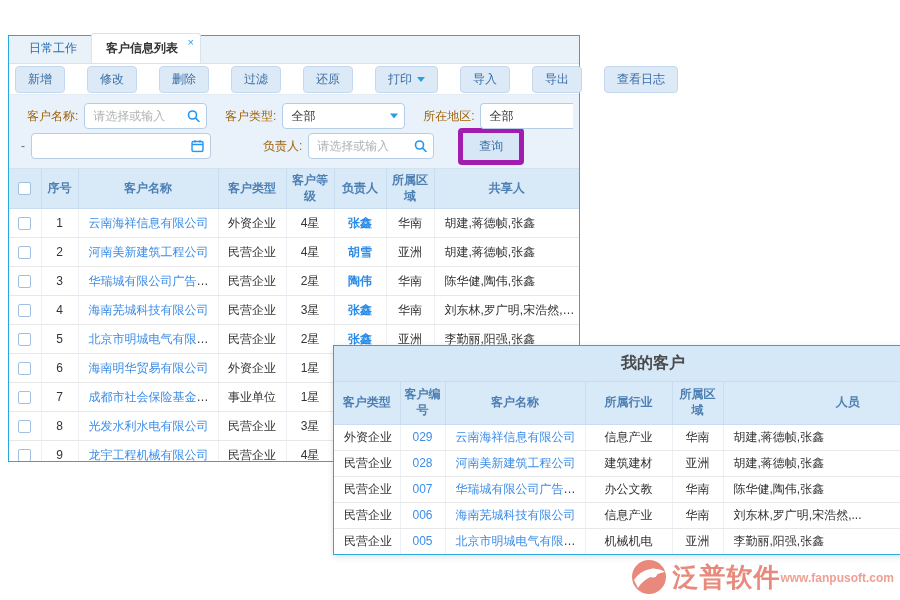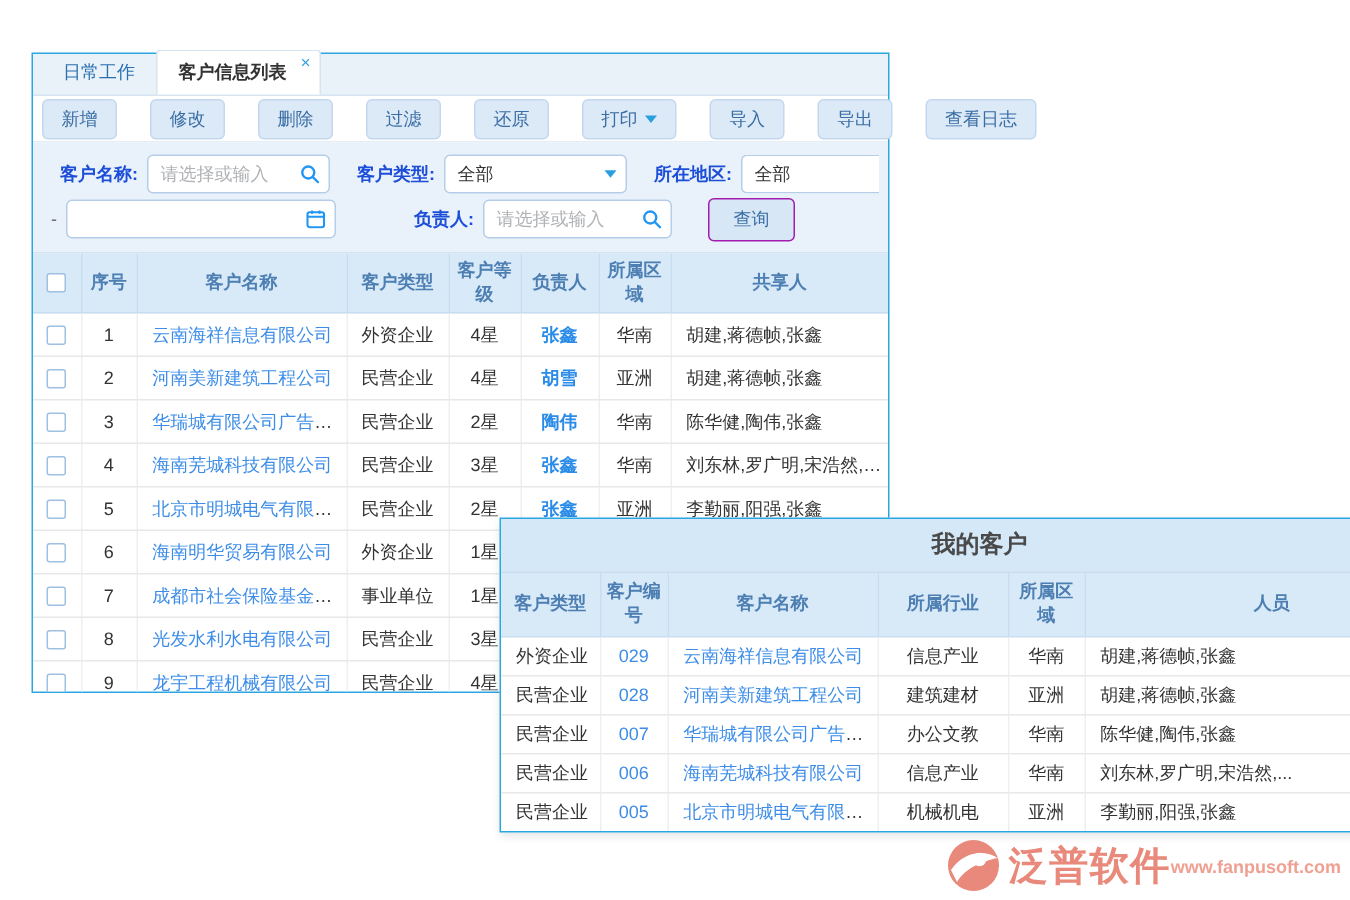--- a/index.html
+++ b/index.html
@@ -2,21 +2,21 @@
 <html><head>
 <meta charset="utf-8">
 <style>
   * { margin:0; padding:0; box-sizing:border-box; }
   html,body { width:900px; height:600px; background:#ffffff; overflow:hidden;
               font-family:"Liberation Sans","DejaVu Sans",sans-serif; }
   body { position:relative; }
 
   
   .panel { position:absolute; background:#fff; border:1px solid #2aa7e0; }
-  #panel1 { left:21px; top:35px; width:572px; height:427px; display:flex; flex-direction:column; }
+  #panel1 { left:8px; top:35px; width:572px; height:427px; display:flex; flex-direction:column; }
   #panel2 { left:333px; top:345px; width:640px; height:210px; display:flex; flex-direction:column;
             box-shadow:0 2px 6px rgba(0,0,0,.12); }
 
   
   .tabbar { height:28px; background:#e9f1f9; display:flex; align-items:flex-end;
             border-bottom:1px solid #d6e3f0; padding-left:6px; flex:0 0 auto; }
   .tab { font-size:12px; padding:6px 14px 6px; cursor:pointer; color:#2a6fb0; }
   .tab.active { background:#ffffff; color:#333; font-weight:bold; border:1px solid #d6e3f0;
                 border-bottom:none; border-radius:3px 3px 0 0; position:relative; padding-right:22px; }
   .tab-close { position:absolute; top:2px; right:6px; color:#2a9fe0; font-size:11px;
@@ -27,30 +27,30 @@
              background:#fff; border-bottom:1px solid #e4edf5; flex:0 0 auto; }
   .tbtn { font-size:12px; color:#3a6ea5; background:#dce9f6; border:1px solid #c3d8ee;
           border-radius:4px; padding:4px 12px; cursor:pointer; white-space:nowrap;
           display:inline-flex; align-items:center; gap:5px; }
   .caret { width:0; height:0; border-left:4px solid transparent; border-right:4px solid transparent;
            border-top:5px solid #2a9fe0; display:inline-block; }
 
   
   .filters { background:#e9f2fb; padding:5px 6px 6px; flex:0 0 auto; border-bottom:1px solid #d3e2f0; }
   .frow { display:flex; align-items:center; height:28px; margin:2px 0; }
-  .flabel { font-size:12px; color:#1d4ed8; font-weight:bold; white-space:nowrap; }
+  .flabel { font-size:12px; color:#a16207; font-weight:normal; white-space:nowrap; }
   .fbox { position:relative; display:inline-flex; align-items:center; background:#fff;
           border:1px solid #b5cde6; border-radius:4px; height:26px; }
   .fbox input { border:none; outline:none; font-size:12px; color:#333; padding:0 8px;
                 width:100%; height:100%; border-radius:4px; background:transparent;
                 font-family:inherit; }
   .fbox input::placeholder { color:#b0b2b5; }
   .fbox .selval { font-size:12px; color:#333; padding:0 8px; flex:1;font-family:Liberation Serif, serif; }
   .icon-right { position:absolute; right:6px; top:50%; transform:translateY(-50%); display:flex; }
-  .qbtn { font-size:12px; color:#3a6ea5; background:#d8e7f6; border:1px solid #a21caf;
+  .qbtn { font-size:12px; color:#3a6ea5; background:#d8e7f6; border:5px solid #a21caf;
           border-radius:4px; padding:5px 16px; cursor:pointer; }
 
   
   table { border-collapse:collapse; table-layout:fixed; width:100%; }
   th { background:#d8e9f8; color:#4d7fb3; font-size:12px; font-weight:bold;
        border-right:1px solid #c9ddf0; border-bottom:1px solid #c9ddf0; text-align:center;
        padding:4px 2px; line-height:1.3; }
   td { font-size:12px; color:#333; border-right:1px solid #eceff3; border-bottom:1px solid #e8e8e8;
        text-align:center; padding:0 4px; overflow:hidden; white-space:nowrap; text-overflow:ellipsis; }
   th:last-child, td:last-child { border-right:none; }

